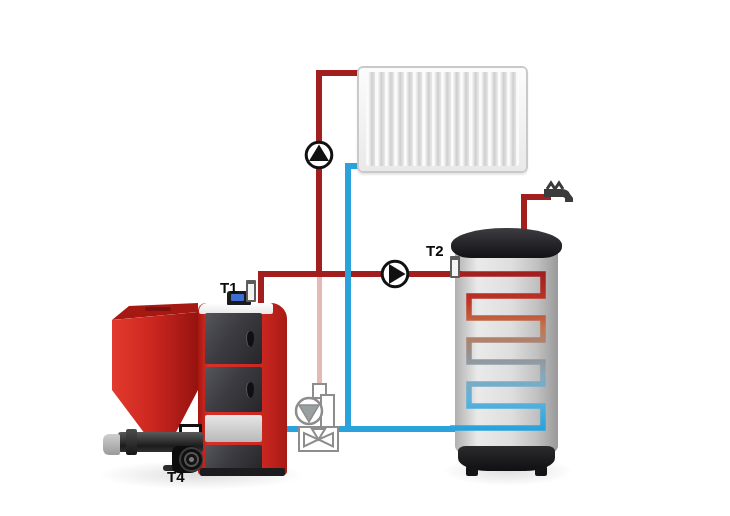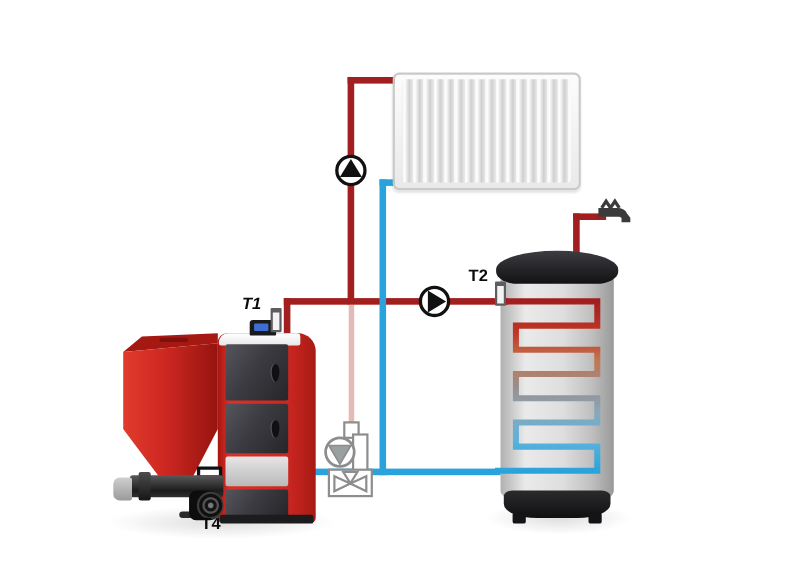--- a/index.html
+++ b/index.html
@@ -175,20 +175,20 @@
     <polygon points="41,53 41,66.5 26.5,59.5" fill="#fff" stroke="#8d8d8d" stroke-width="2"></polygon>
     <polygon points="20,49 33,49 26.5,59.5" fill="#fff" stroke="#8d8d8d" stroke-width="2"></polygon>
   </svg>
 
   <svg class="abs" style="left:542px;top:178px;z-index:5;" width="40" height="30" viewBox="0 0 40 30">
     <path d="M5,11 l4,-6 4,6 4,-6 4,6" stroke="#3b3b3b" stroke-width="3" fill="none"></path>
     <path d="M2,16 v-5 h17 q7,0 9,5 l3,4 v4 h-8 v-4 l-2,-1 h-19 z" fill="#3b3b3b"></path>
   </svg>
 
   <div class="sensor" style="left:246px;top:280px;"></div>
-  <div class="label" style="left:220px;top:268px;font-style:italic;">T1</div>
+  <div class="label" style="left:220px;top:279px;">T1</div>
 
   <div class="sensor" style="left:450px;top:256px;"></div>
   <div class="label" style="left:426px;top:242px;">T2</div>
 
-  <div class="label" style="left:183px;top:468px;">T4</div>
+  <div class="label" style="left:167px;top:468px;">T4</div>
 
 </div>
 
 </body></html>

